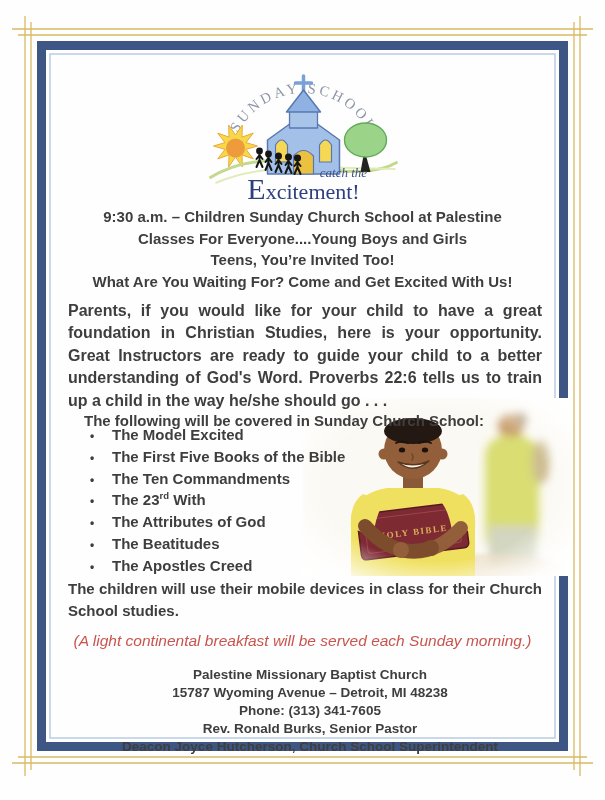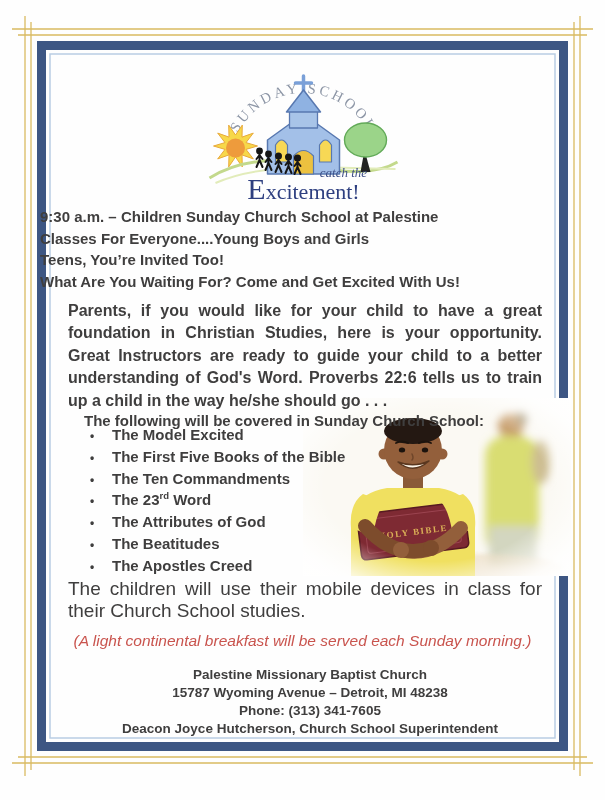--- a/index.html
+++ b/index.html
@@ -4,31 +4,31 @@
 <style>
   html,body { margin:0; padding:0; background:#ffffff; }
   .page {
     position:relative; width:605px; height:800px; background:#fefefe;
     font-family:"Liberation Sans", sans-serif; color:#3f3e3e; overflow:hidden;
   }
   .frame-svg { position:absolute; left:0; top:0; z-index:0; }
   .photo { position:absolute; left:303px; top:398px; width:268px; height:178px; z-index:1; }
   .txt { position:absolute; z-index:2; }
   .logo { position:absolute; left:50%; top:50px; transform:translateX(-50%); z-index:2; }
-  .headline { top:206px; left:40px; right:40px; text-align:left; font-weight:bold;
+  .headline { top:206px; left:40px; right:40px; text-align:center; font-weight:bold;
               font-size:15px; line-height:21.5px; }
   .intro { top:300px; left:68px; width:474px; font-weight:bold; font-size:16px;
            line-height:22.4px; text-align:justify; margin:0; }
   .list-heading { top:396px; left:68px; font-weight:bold; font-size:15px; margin:16px;text-align:right; }
   .topics { top:427px; left:90px; margin:0; padding:0; list-style:none;
             font-weight:bold; font-size:15px; }
   .topics li { display:flex; align-items:baseline; margin-bottom:4.8px; line-height:15px; }
   .blt { width:22px; font-size:12px; color:#3f3e3e; flex:0 0 22px; }
   .topics sup { font-size:9.5px; line-height:0; vertical-align:super;margin-top:32px; }
-  .devices { top:578px; left:68px; width:474px; font-weight:normal; font-size:19px;
+  .devices { top:578px; left:68px; width:474px; font-weight:bold; font-size:15px;
              line-height:22.4px; text-align:justify; margin:0; }
   .breakfast { top:632px; left:40px; right:40px; text-align:center; font-weight:normal;
                font-style:italic; font-size:15.5px; color:#c9544e; margin:0; }
   .contact { top:666px; left:55px; right:40px; text-align:center; font-weight:bold;
              font-size:13.5px; line-height:18px; }
 </style>
 </head>
 <body>
 
 <div class="page">
@@ -170,21 +170,21 @@
     <li>
         <span class="blt">•</span>
         <span>The First Five Books of the Bible</span>
       </li>
     <li>
         <span class="blt">•</span>
         <span>The Ten Commandments</span>
       </li>
     <li>
         <span class="blt">•</span>
-        <span><span>The 23</span><sup>rd</sup><span> Word</span></span>
+        <span><span>The 23</span><sup>rd</sup><span> With</span></span>
       </li>
     <li>
         <span class="blt">•</span>
         <span>The Attributes of God</span>
       </li>
     <li>
         <span class="blt">•</span>
         <span>The Beatitudes</span>
       </li>
     <li>
@@ -194,16 +194,17 @@
   </ul>
 
   <p class="txt devices">The children will use their mobile devices in class for their Church School studies.</p>
 
   <p class="txt breakfast">(A light continental breakfast will be served each Sunday morning.)</p>
 
   <div class="txt contact">
     <div>Palestine Missionary Baptist Church</div>
     <div>15787 Wyoming Avenue – Detroit, MI 48238</div>
     <div>Phone: (313) 341-7605</div>
+    <div>Rev. Ronald Burks, Senior Pastor</div>
     <div>Deacon Joyce Hutcherson, Church School Superintendent</div>
   </div>
 
 </div>
 
 </body></html>

